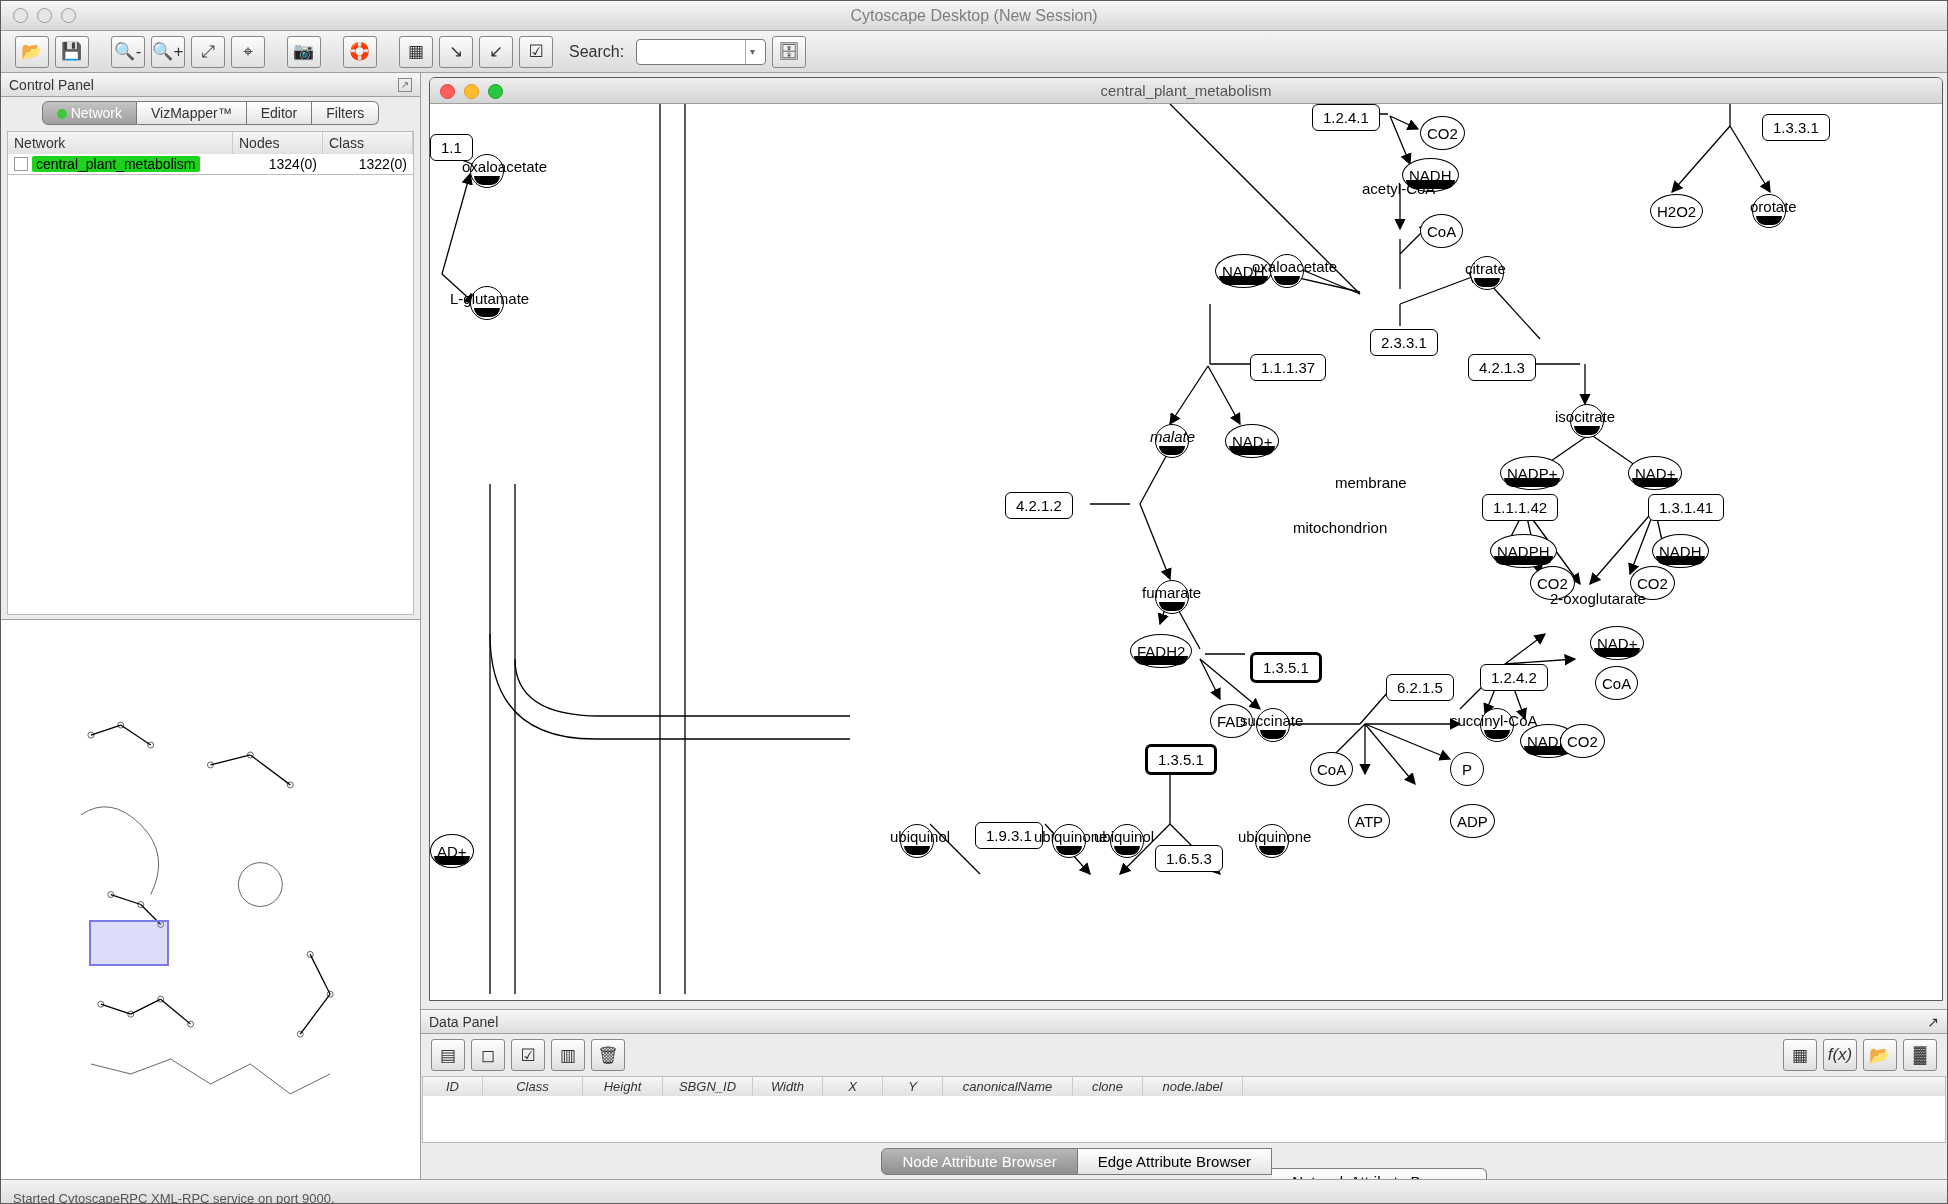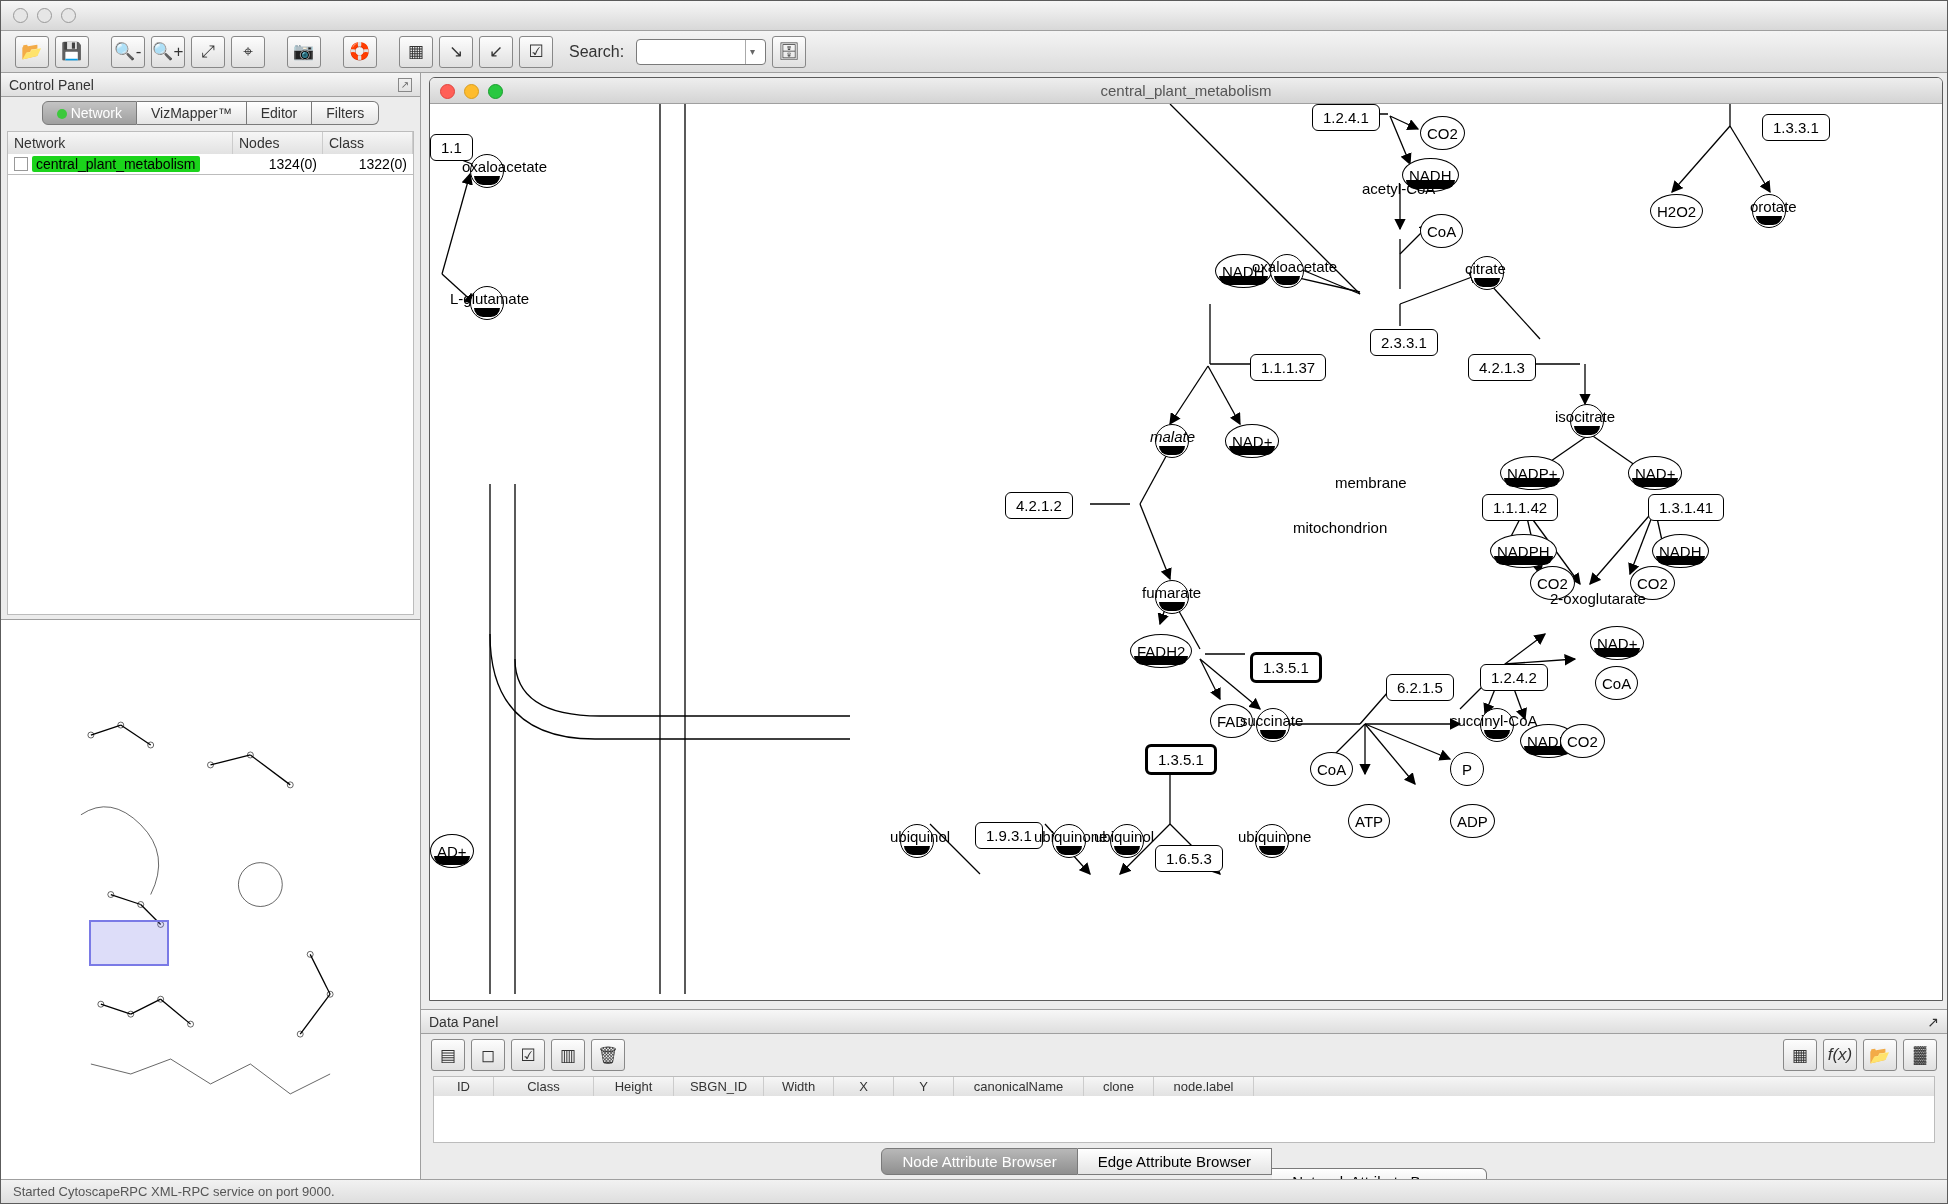--- a/index.html
+++ b/index.html
@@ -64,45 +64,46 @@
 .ell.fb::after{ content:""; position:absolute; left:3px; right:3px; bottom:2px; height:9px; background:#000; border-radius:0 0 14px 14px;}
 .rect{ border:1.5px solid #000; background:#fff; border-radius:6px; padding:4px 10px;}
 .rect.thick{ border-width:3px; }
 .lbl { background:transparent; }
 
 
 .data-panel { height: 170px; border-top:1px solid #9f9f9f; background:#ececec; display:flex; flex-direction:column;}
 .data-hdr { height:24px; background:linear-gradient(#f7f7f7,#dedede); border-bottom:1px solid #9f9f9f; padding:0 8px; font-size:14px; color:#333; display:flex; align-items:center; justify-content:space-between;}
 .data-tools { height:42px; display:flex; align-items:center; padding:0 10px; gap:6px;}
 .data-tools .right-tools { margin-left:auto; display:flex; gap:6px;}
-.data-grid { flex:1; margin:0 12px; border:1px solid #bcbcbc; background:#fff;}
+.data-grid { flex:1; margin:0 1px; border:1px solid #bcbcbc; background:#fff;font-style:italic;}
 .dg-head { display:flex; background:linear-gradient(#f6f6f6,#e2e2e2); font-size:13px;}
 .dg-head div { border-right:1px solid #ccc; padding:2px 10px; text-align:center; color:#333;}
 .data-tabs { height:36px; display:flex; align-items:center; justify-content:center; gap:0;}
 .data-tab{ border:1px solid #7a7a7a; background:linear-gradient(#fff,#e4e4e4); padding:4px 20px; font-size:15px; cursor:pointer;}
 .data-tab:first-child{border-radius:6px 0 0 6px;}
 .data-tab:last-child{border-radius:0 6px 6px 0;margin-top:41px;}
 .data-tab+.data-tab{border-left:0;}
 .data-tab.active{ background:linear-gradient(#b8b8b8,#8f8f8f); color:#fff;}
 
-.statusbar{ height:24px; background:linear-gradient(#f2f2f2,#dedede); border-top:1px solid #9f9f9f; font-size:13px; color:#555; padding:4px 12px;}
+.statusbar{ height:24px; background:linear-gradient(#f2f2f2,#dedede); border-top:1px solid #9f9f9f; font-size:13px; color:#555; padding:11px 12px;}
 .file-ico{ width:14px; height:14px; border:1px solid #999; background:#fff; display:inline-block; }
 marker path{ fill:#000; }
 svg line, svg polyline, svg path.e { stroke:#000; stroke-width:1.3; fill:none; }
 </style>
 </head>
 <body>
 
 <div class="window">
   <div class="titlebar">
     <div class="traffic">
       <span></span>
       <span></span>
       <span></span>
     </div>
+    <div class="title">Cytoscape Desktop (New Session)</div>
   </div>
 
   <div class="toolbar">
     <div class="tbtn">📂</div>
     <div class="tbtn">💾</div>
     <div class="tsep"></div>
     <div class="tbtn">🔍-</div>
     <div class="tbtn">🔍+</div>
     <div class="tbtn">⤢</div>
     <div class="tbtn">⌖</div>

